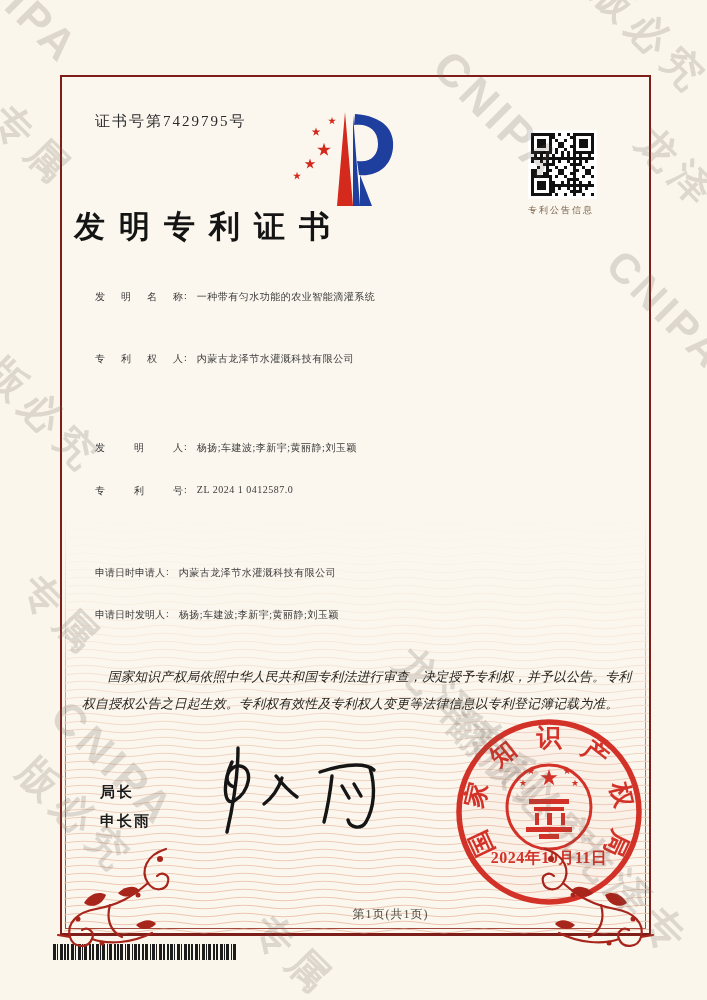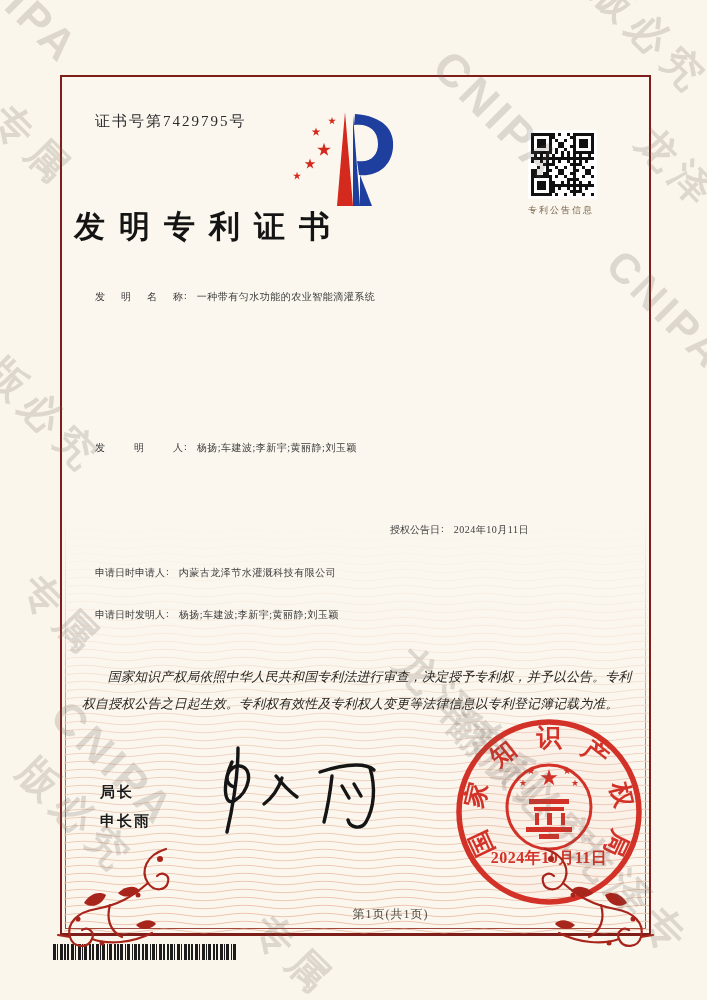--- a/index.html
+++ b/index.html
@@ -564,25 +564,28 @@
           <div class="d"></div>
         </span></span>
     <div class="qrlabel">专利公告信息</div>
   </div>
 
   <div class="abs title">发明专利证书</div>
 
   <div class="row" style="top:290px">
     <span class="lbl j">发明名称</span><span class="colon">:</span><span class="val">一种带有匀水功能的农业智能滴灌系统</span>
   </div>
+  <div class="row" style="top:352px">
+    <span class="lbl j">专利权人</span><span class="colon">:</span><span class="val">内蒙古龙泽节水灌溉科技有限公司</span>
+  </div>
   <div class="row" style="top:441px">
     <span class="lbl j">发明人</span><span class="colon">:</span><span class="val">杨扬;车建波;李新宇;黄丽静;刘玉颖</span>
   </div>
-  <div class="row rr" style="top:523px">
-    <span class="lbl">授权公告日</span><span class="colon">:</span><span class="val">2024年10月11日</span>
+  <div class="row" style="top:484px">
+    <span class="lbl j">专利号</span><span class="colon">:</span><span class="val">ZL 2024 1 0412587.0</span>
   </div>
   <div class="row" style="top:608px">
     <span class="lbl">申请日时发明人</span><span class="colon">:</span><span class="val">杨扬;车建波;李新宇;黄丽静;刘玉颖</span>
   </div>
   <div class="row" style="top:566px">
     <span class="lbl">申请日时申请人</span><span class="colon">:</span><span class="val">内蒙古龙泽节水灌溉科技有限公司</span>
   </div>
 
   <div class="abs declaration">国家知识产权局依照中华人民共和国专利法进行审查，决定授予专利权，并予以公告。专利权自授权公告之日起生效。专利权有效性及专利权人变更等法律信息以专利登记簿记载为准。</div>
 

